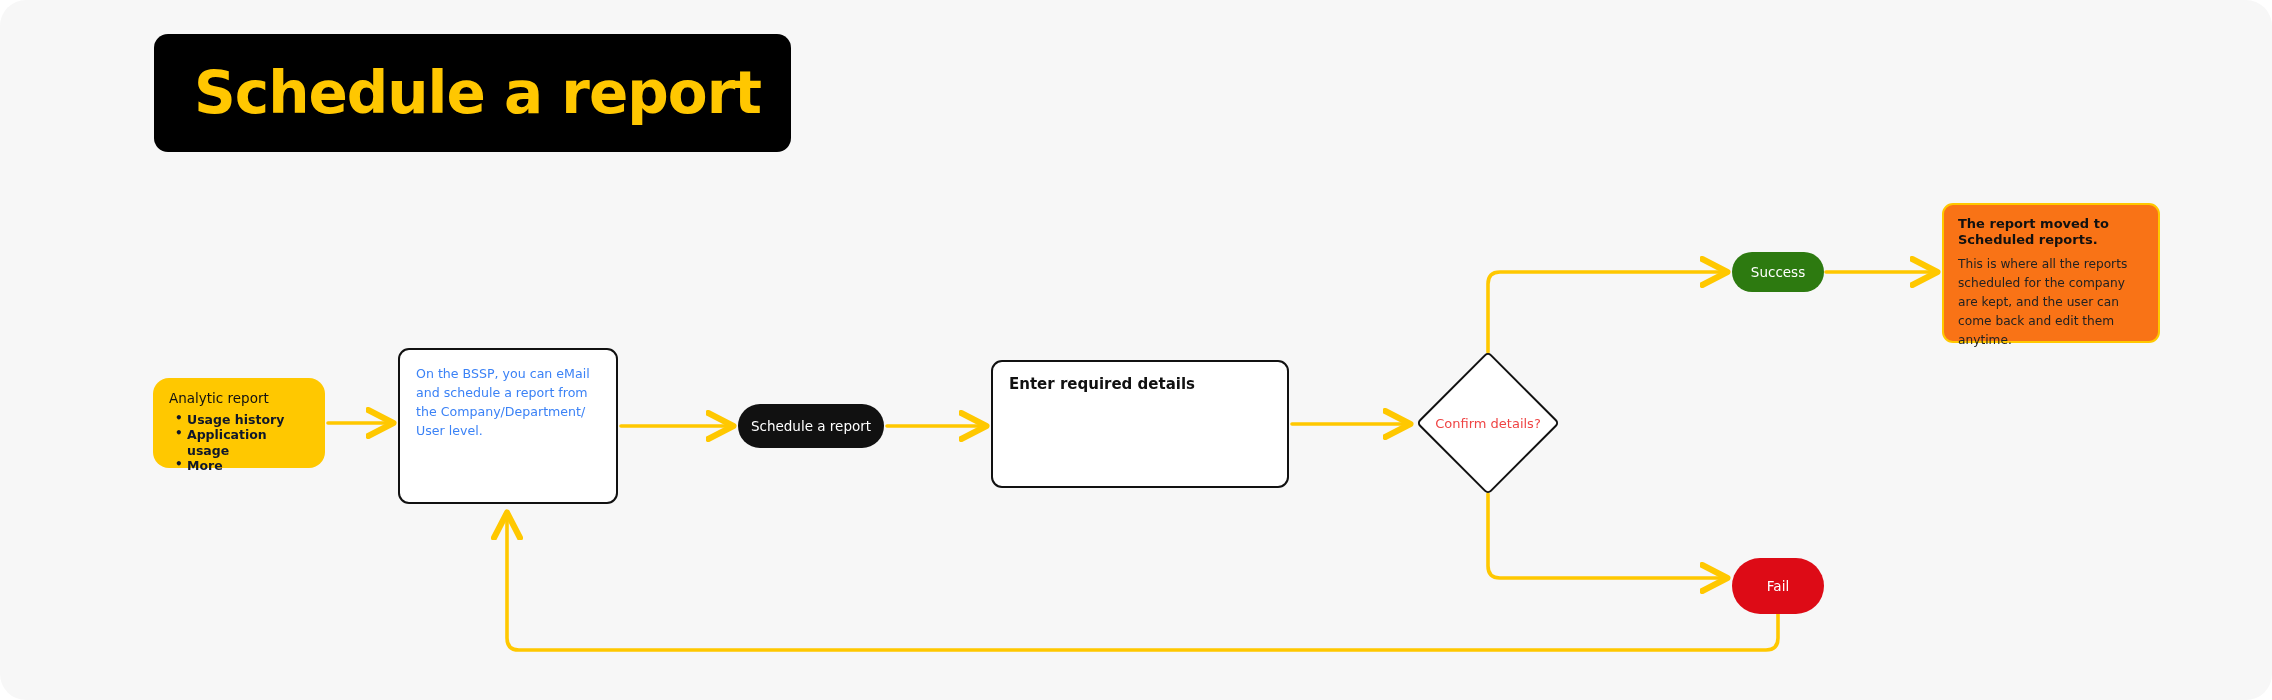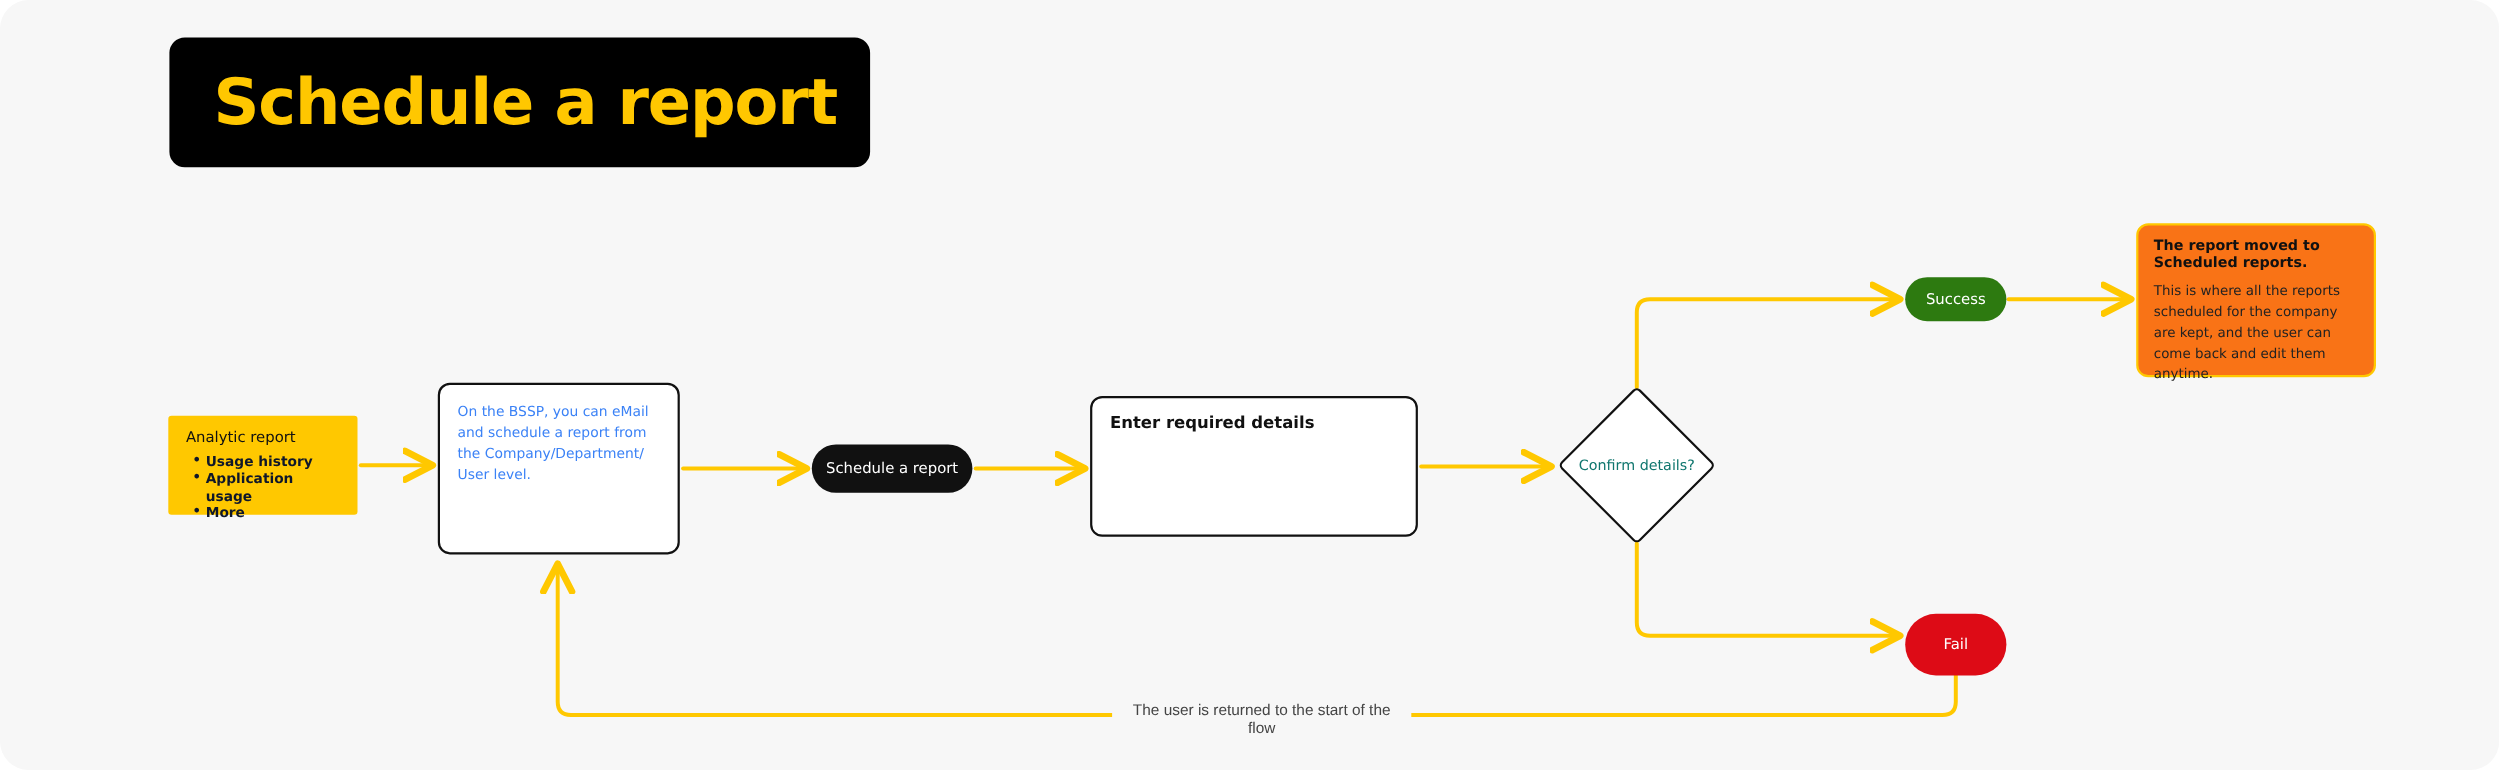--- a/index.html
+++ b/index.html
@@ -45,21 +45,21 @@
     box-sizing: border-box;
   }
 
   
   #analytic-box {
     left: 153px;
     top: 378px;
     width: 172px;
     height: 90px;
     background: #FFC800;
-    border-radius: 3px;
+    border-radius: 16px;
     padding: 12px 14px 10px 16px;
   }
   #analytic-box .box-title {
     font-size: 13.5px;
     color: #111;
     margin: 0 0 6px 0;
     font-weight: normal;
   }
   #analytic-box ul {
     margin: 0;
@@ -194,21 +194,21 @@
   #diamond-label {
     position: absolute;
     left: 0;
     top: 0;
     width: 146px;
     height: 146px;
     display: flex;
     align-items: center;
     justify-content: center;
     font-size: 13px;
-    color: #0f766e;
+    color: #ef4444;
     z-index: 2;
   }
 
   
   #callout-box {
     position: absolute;
     left: 1942px;
     top: 203px;
     width: 218px;
     height: 140px;
@@ -315,15 +315,14 @@
 
   <div id="pill-fail" class="pill">
     <span>Fail</span>
   </div>
 
   <div id="callout-box">
     <div class="hd">The report moved to Scheduled reports.</div>
     <div class="bd">This is where all the reports scheduled for the company are kept, and the user can come back and edit them anytime.</div>
   </div>
 
-  <div id="return-label">The user is returned to the start of the flow</div>
 
 </div>
 
 </body></html>

